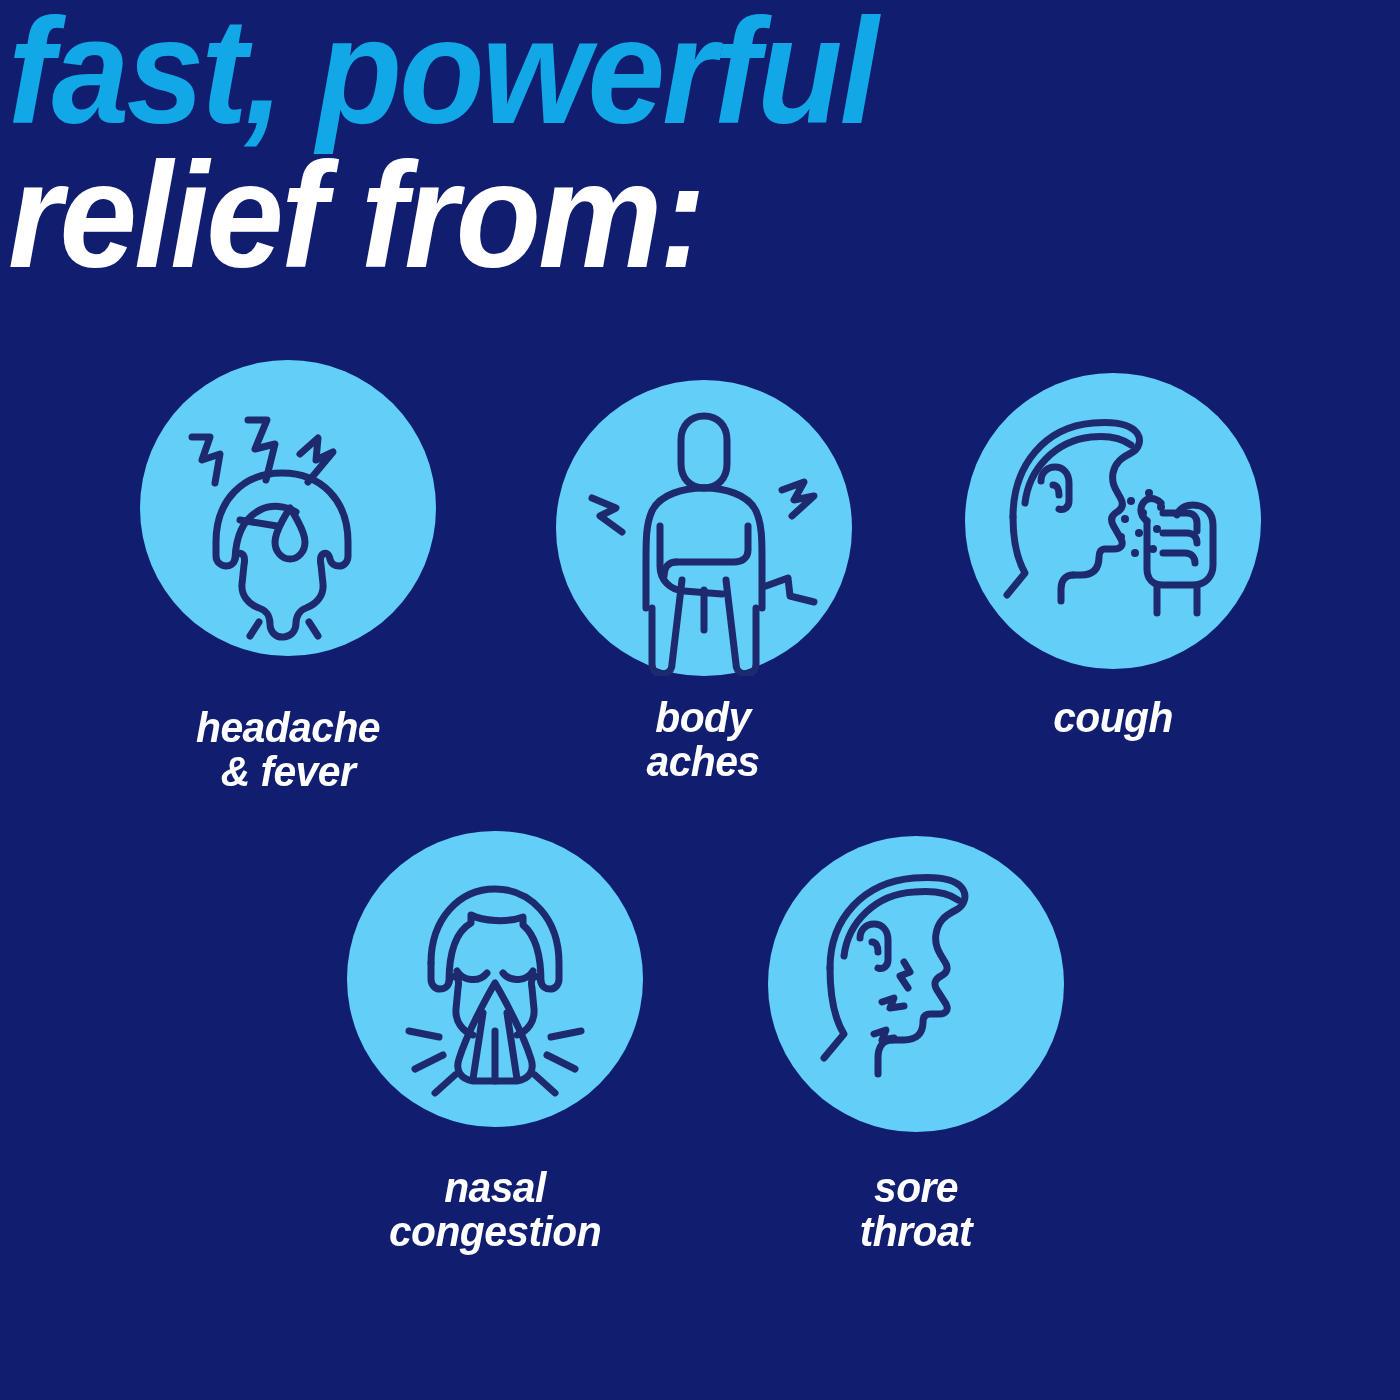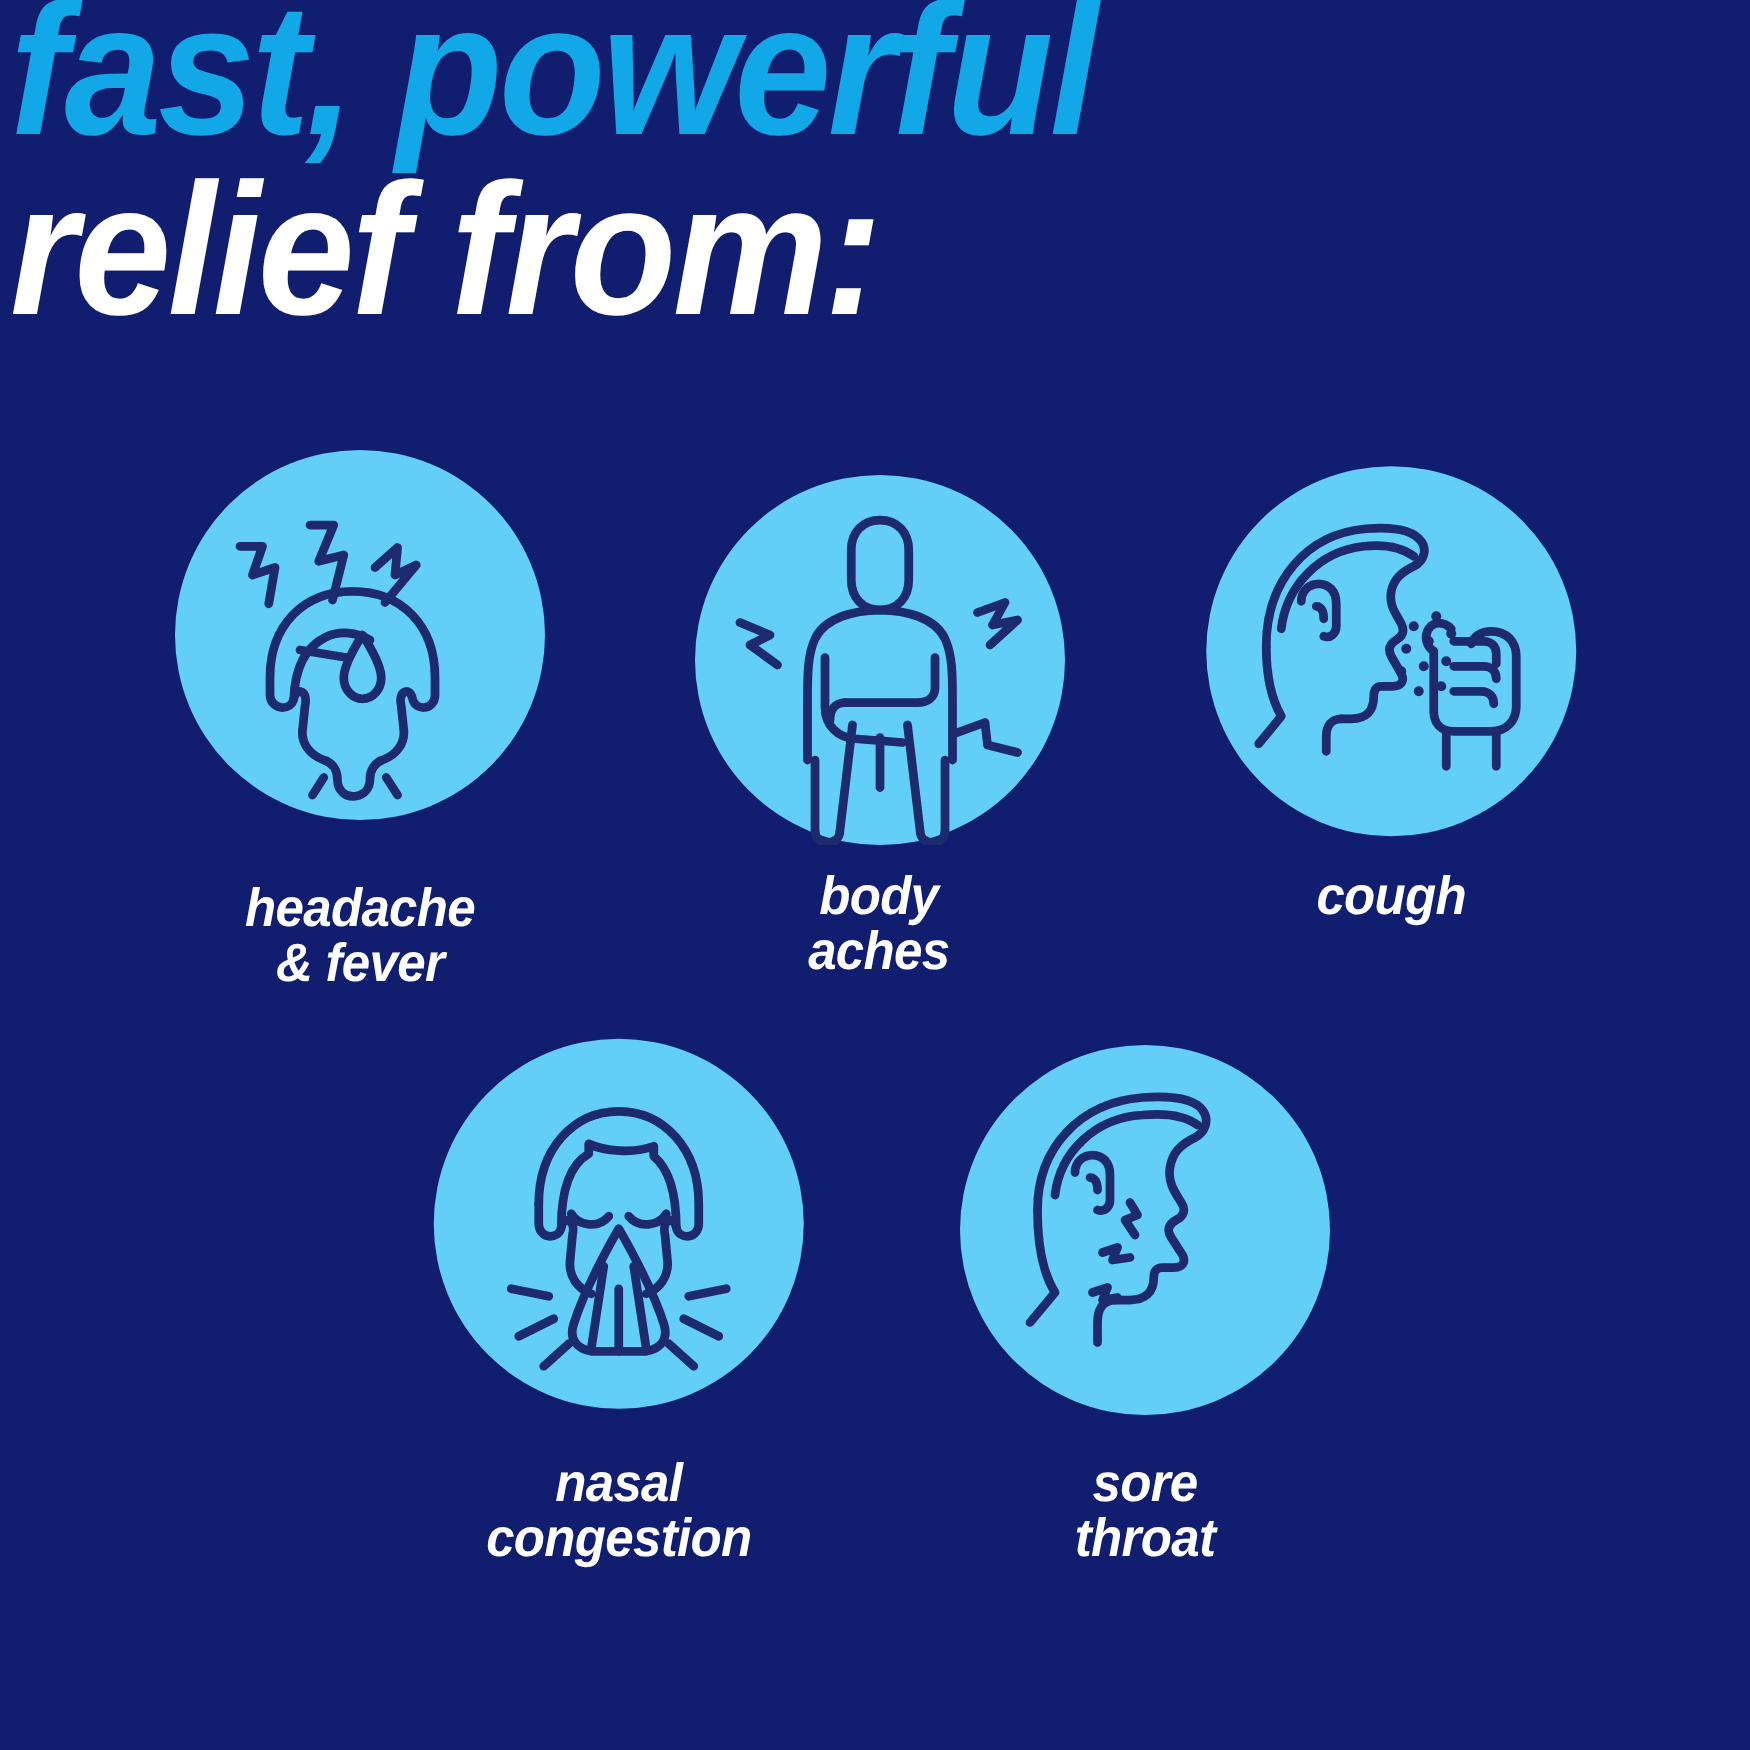--- a/index.html
+++ b/index.html
@@ -13,21 +13,21 @@
 
   #stage {
     position:relative;
     width:1400px; height:1400px;
     background:#111E70;
   }
 
   
   .headline {
     position:absolute;
-    left:0; top:0;
+    left:0; top:16px;
     width:1400px;
     padding-left:8px;
   }
   .head-line {
     display:block;
     font-family:"Liberation Sans", sans-serif;
     font-weight:bold;
     font-style:italic;
     font-size:150px;
     line-height:0.92;

